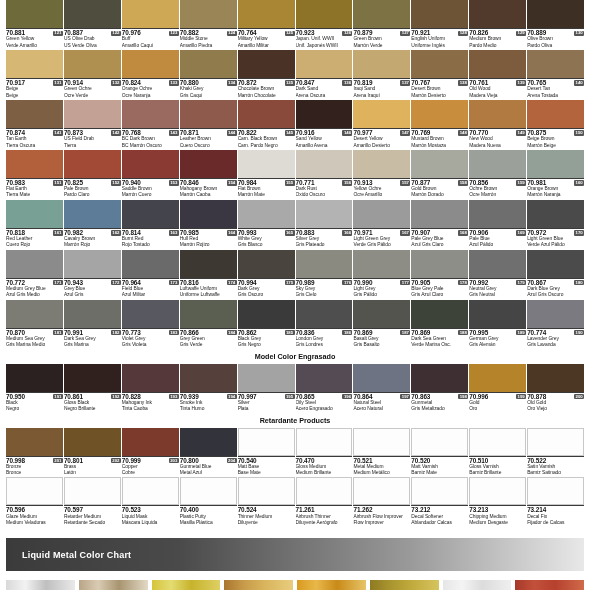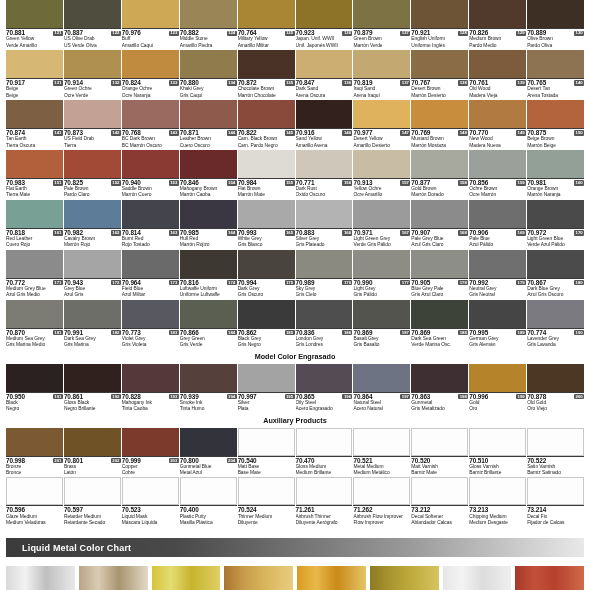--- a/index.html
+++ b/index.html
@@ -88,21 +88,21 @@
     text-align: center;
     margin: 3px 0 3px 0;
   }
 
   
   .lm-wrap {
     margin: 12px 6px 0 6px;
     position: relative;
   }
   .lm-header {
-    height: 19px;
+    height: 33px;
     display: flex;
     align-items: flex-start;
     background: linear-gradient(to right, #3b3b3b 0%, #4a4a4a 30%, #9a9a9a 70%, #e8e8e8 100%);
     position: relative;
   }
   .lm-notch {
     width: 14px;
     background: #ffffff;
     clip-path: polygon(0 0, 100% 0, 0 100%);
   }
@@ -1018,21 +1018,21 @@
           <div class="meta">
             <div class="code-line">
               <span class="code">70.878</span>
               <span class="num" style="background: rgb(85, 85, 85);">200</span>
             </div>
             <div class="nm-en">Old Gold</div>
             <div class="nm-es">Oro Viejo</div>
           </div>
         </div>
       </div>
-      <div class="section-title">Auxiliary Products</div>
+      <div class="section-title">Retardante Products</div>
       <div class="row">
         <div class="cell">
           <div class="chip" style="background: rgb(123, 90, 51);"></div>
           <div class="meta">
             <div class="code-line">
               <span class="code">70.998</span>
               <span class="num" style="background: rgb(85, 85, 85);">201</span>
             </div>
             <div class="nm-en">Bronze</div>
             <div class="nm-es">Bronce</div>

